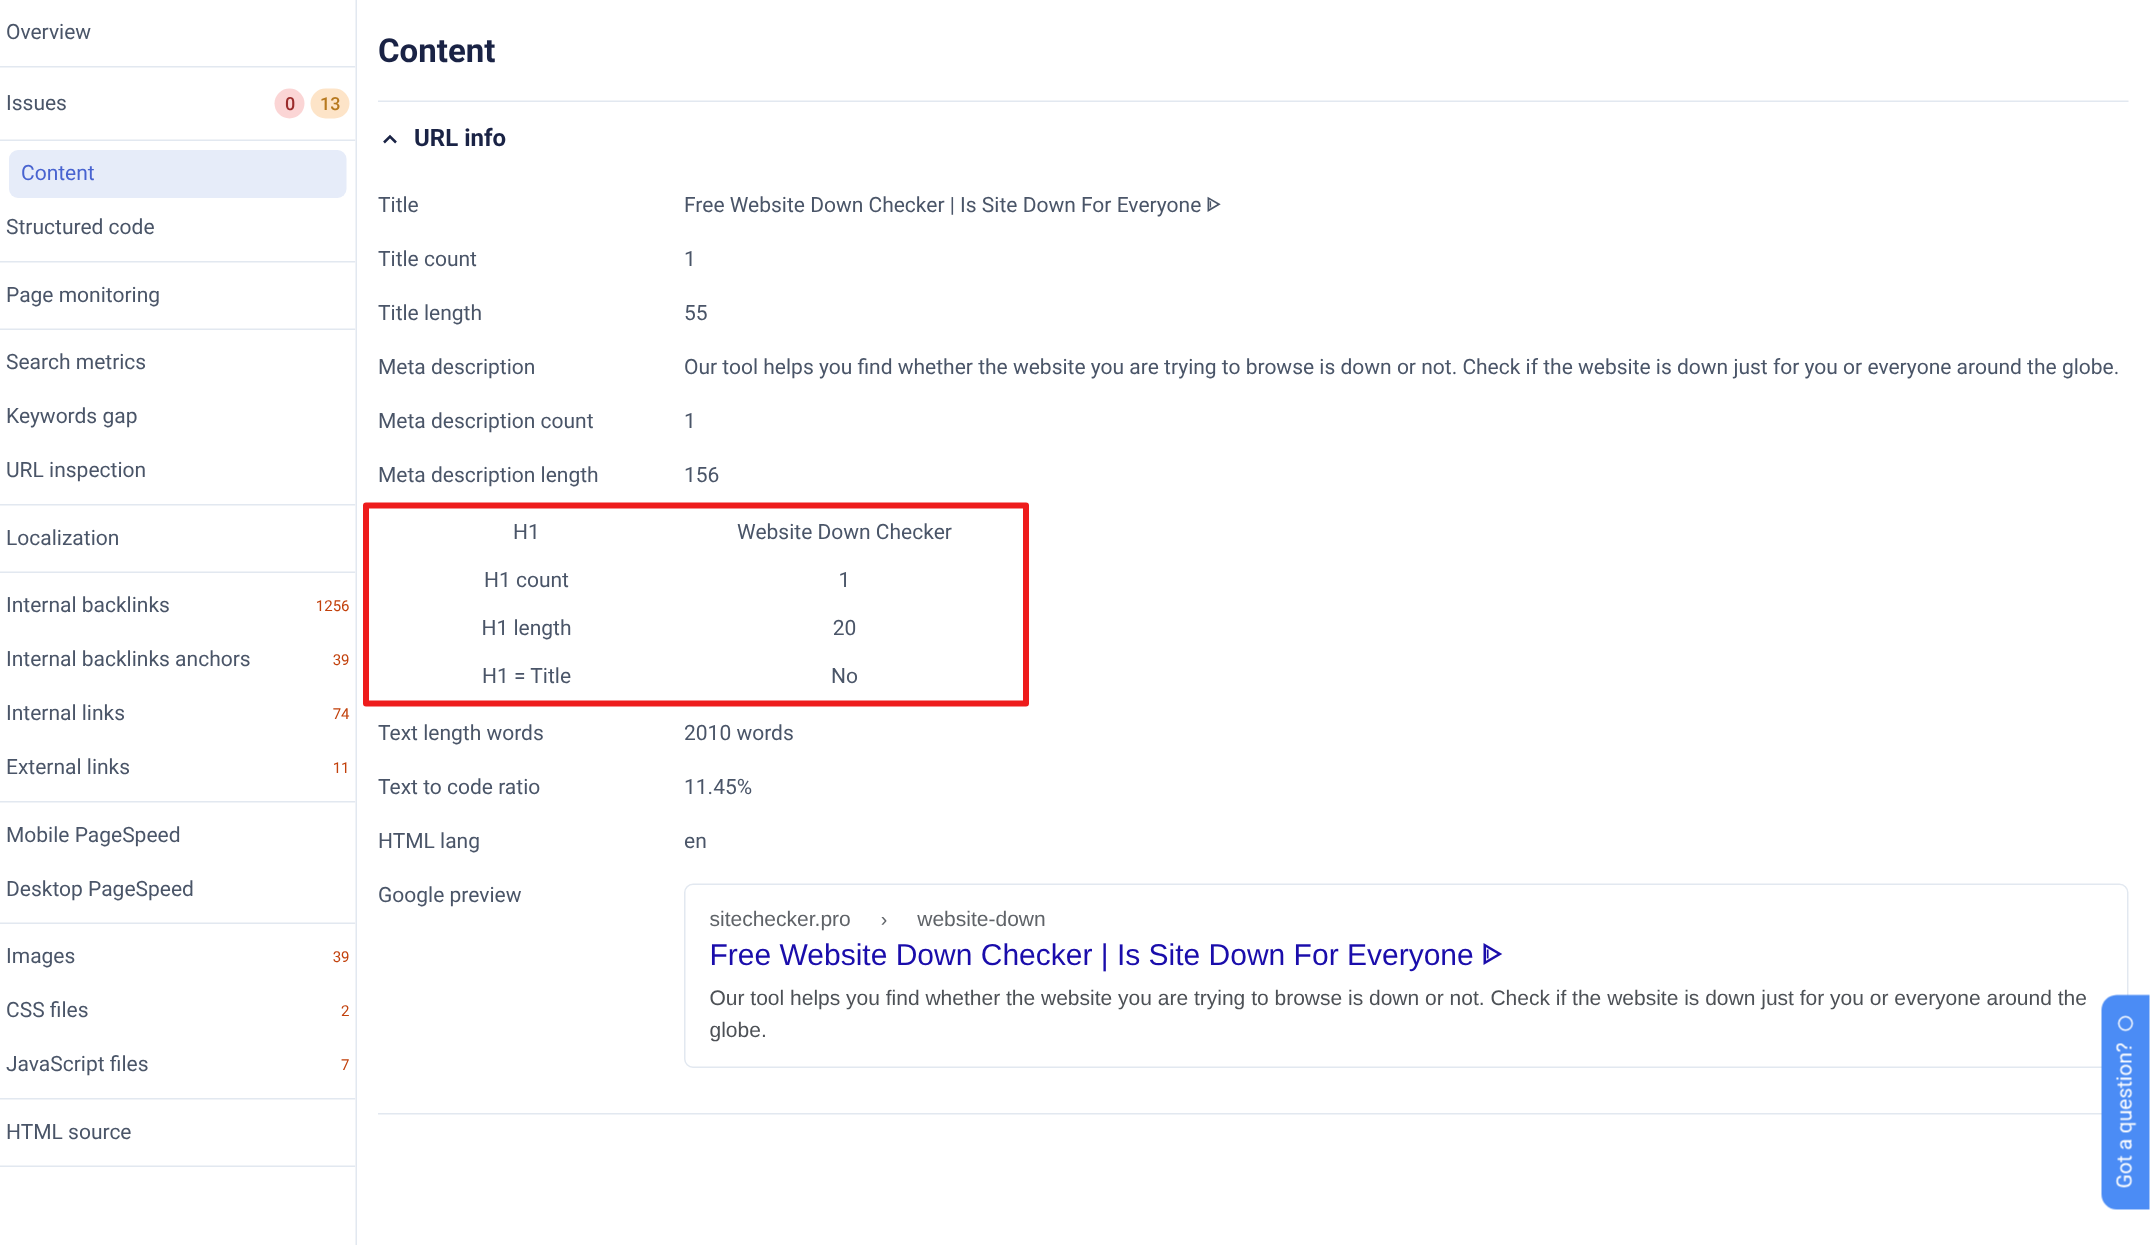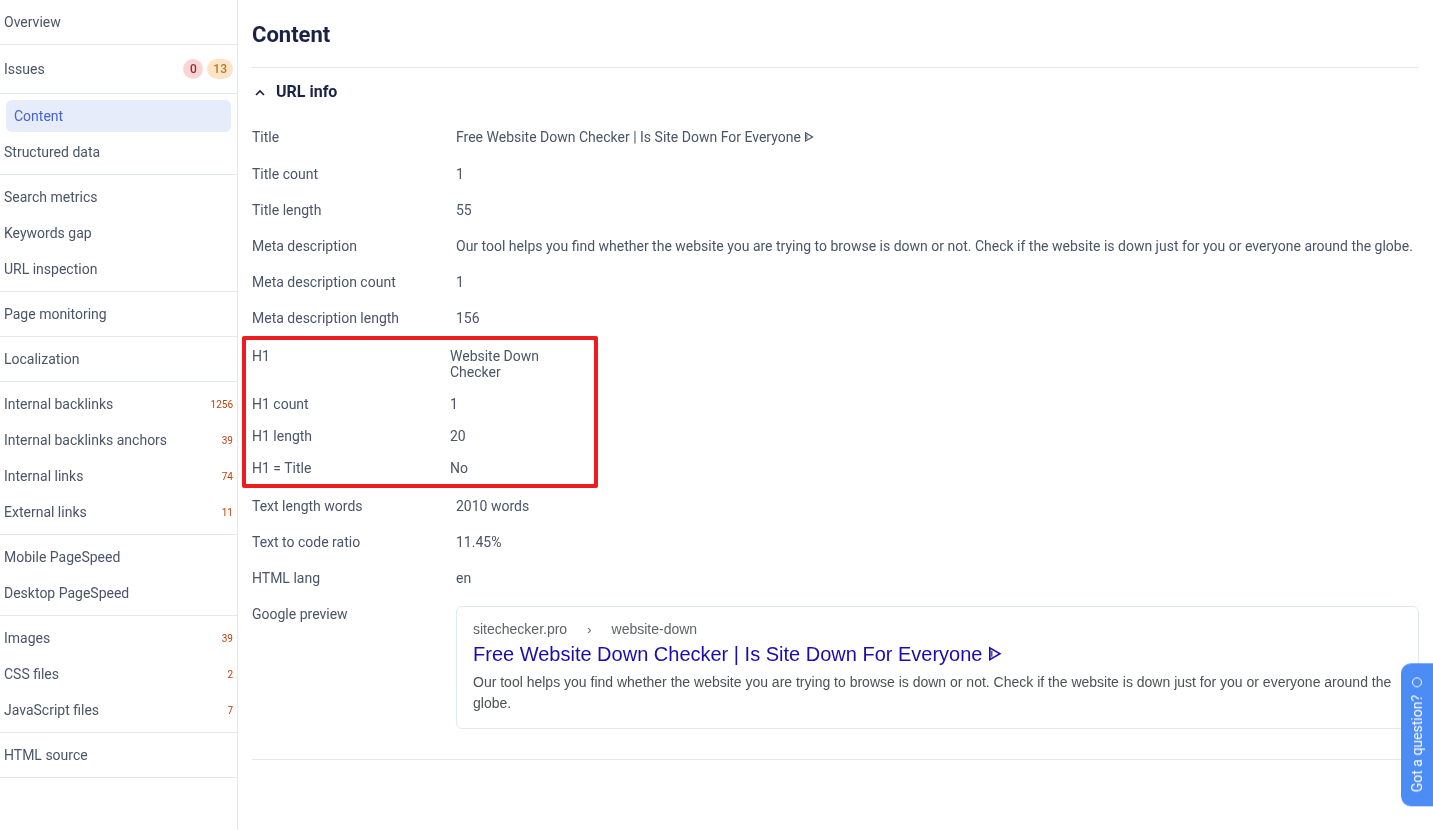--- a/index.html
+++ b/index.html
@@ -94,21 +94,22 @@
   }
   .info-value {
     color: #4a5568;
     flex: 1;
   }
   .highlight-block {
     border: 4px solid #ee1c1c;
     border-radius: 2px;
     margin-left: -10px;
     padding: 0 6px;
-    width: 356px;
+    width: 444px;
+    text-align: center;
   }
   .highlight-block .info-row { padding: 8px 0; }
   .highlight-block .info-label { width: 198px; }
 
   .google-preview {
     border: 1px solid #e2e8f0;
     border-radius: 6px;
     padding: 14px 16px;
     flex: 1;
     color: #4d5156;
@@ -155,37 +156,37 @@
         <span class="badge red">0</span>
         <span class="badge orange">13</span>
       </span>
     </div>
   </div>
   <div class="sidebar-group">
     <div class="sidebar-item active">
         <span>Content</span>
       </div>
     <div class="sidebar-item">
-        <span>Structured data</span>
+        <span>Structured code</span>
+      </div>
+  </div>
+  <div class="sidebar-group">
+    <div class="sidebar-item">
+        <span>Page monitoring</span>
       </div>
   </div>
   <div class="sidebar-group">
     <div class="sidebar-item">
         <span>Search metrics</span>
       </div>
     <div class="sidebar-item">
         <span>Keywords gap</span>
       </div>
     <div class="sidebar-item">
         <span>URL inspection</span>
-      </div>
-  </div>
-  <div class="sidebar-group">
-    <div class="sidebar-item">
-        <span>Page monitoring</span>
       </div>
   </div>
   <div class="sidebar-group">
     <div class="sidebar-item">
         <span>Localization</span>
       </div>
   </div>
   <div class="sidebar-group">
     <div class="sidebar-item">
         <span>Internal backlinks</span>

